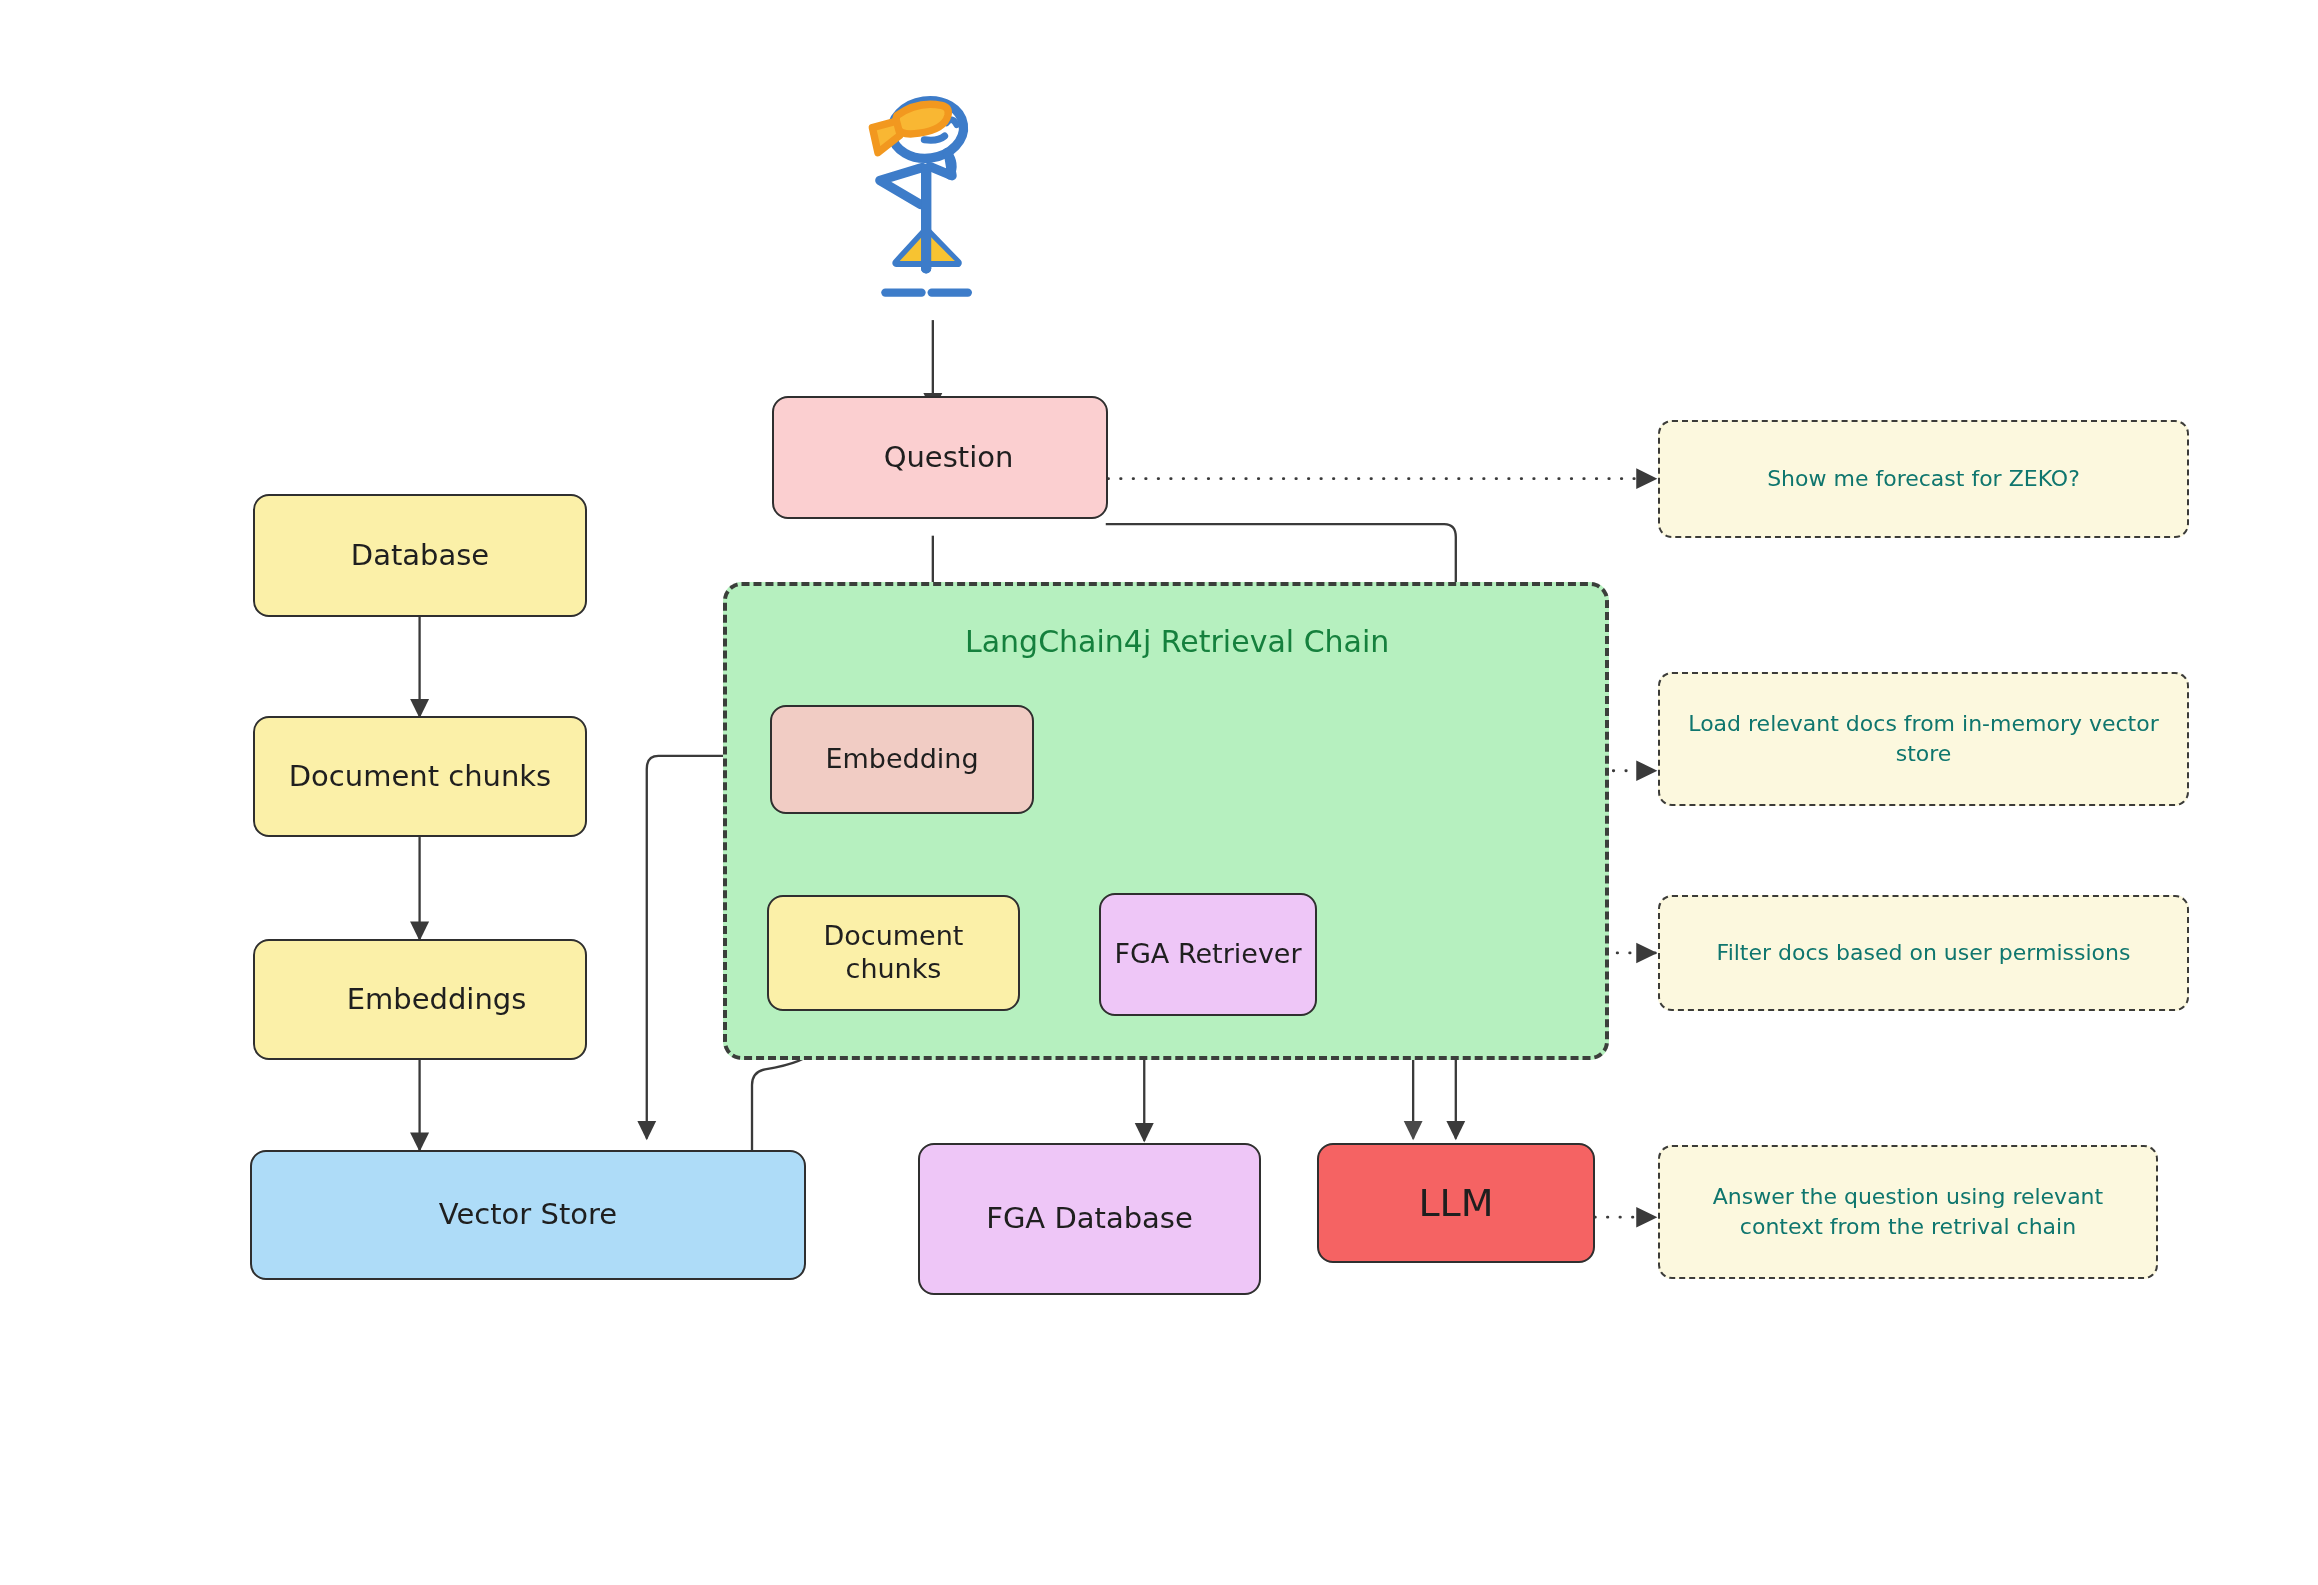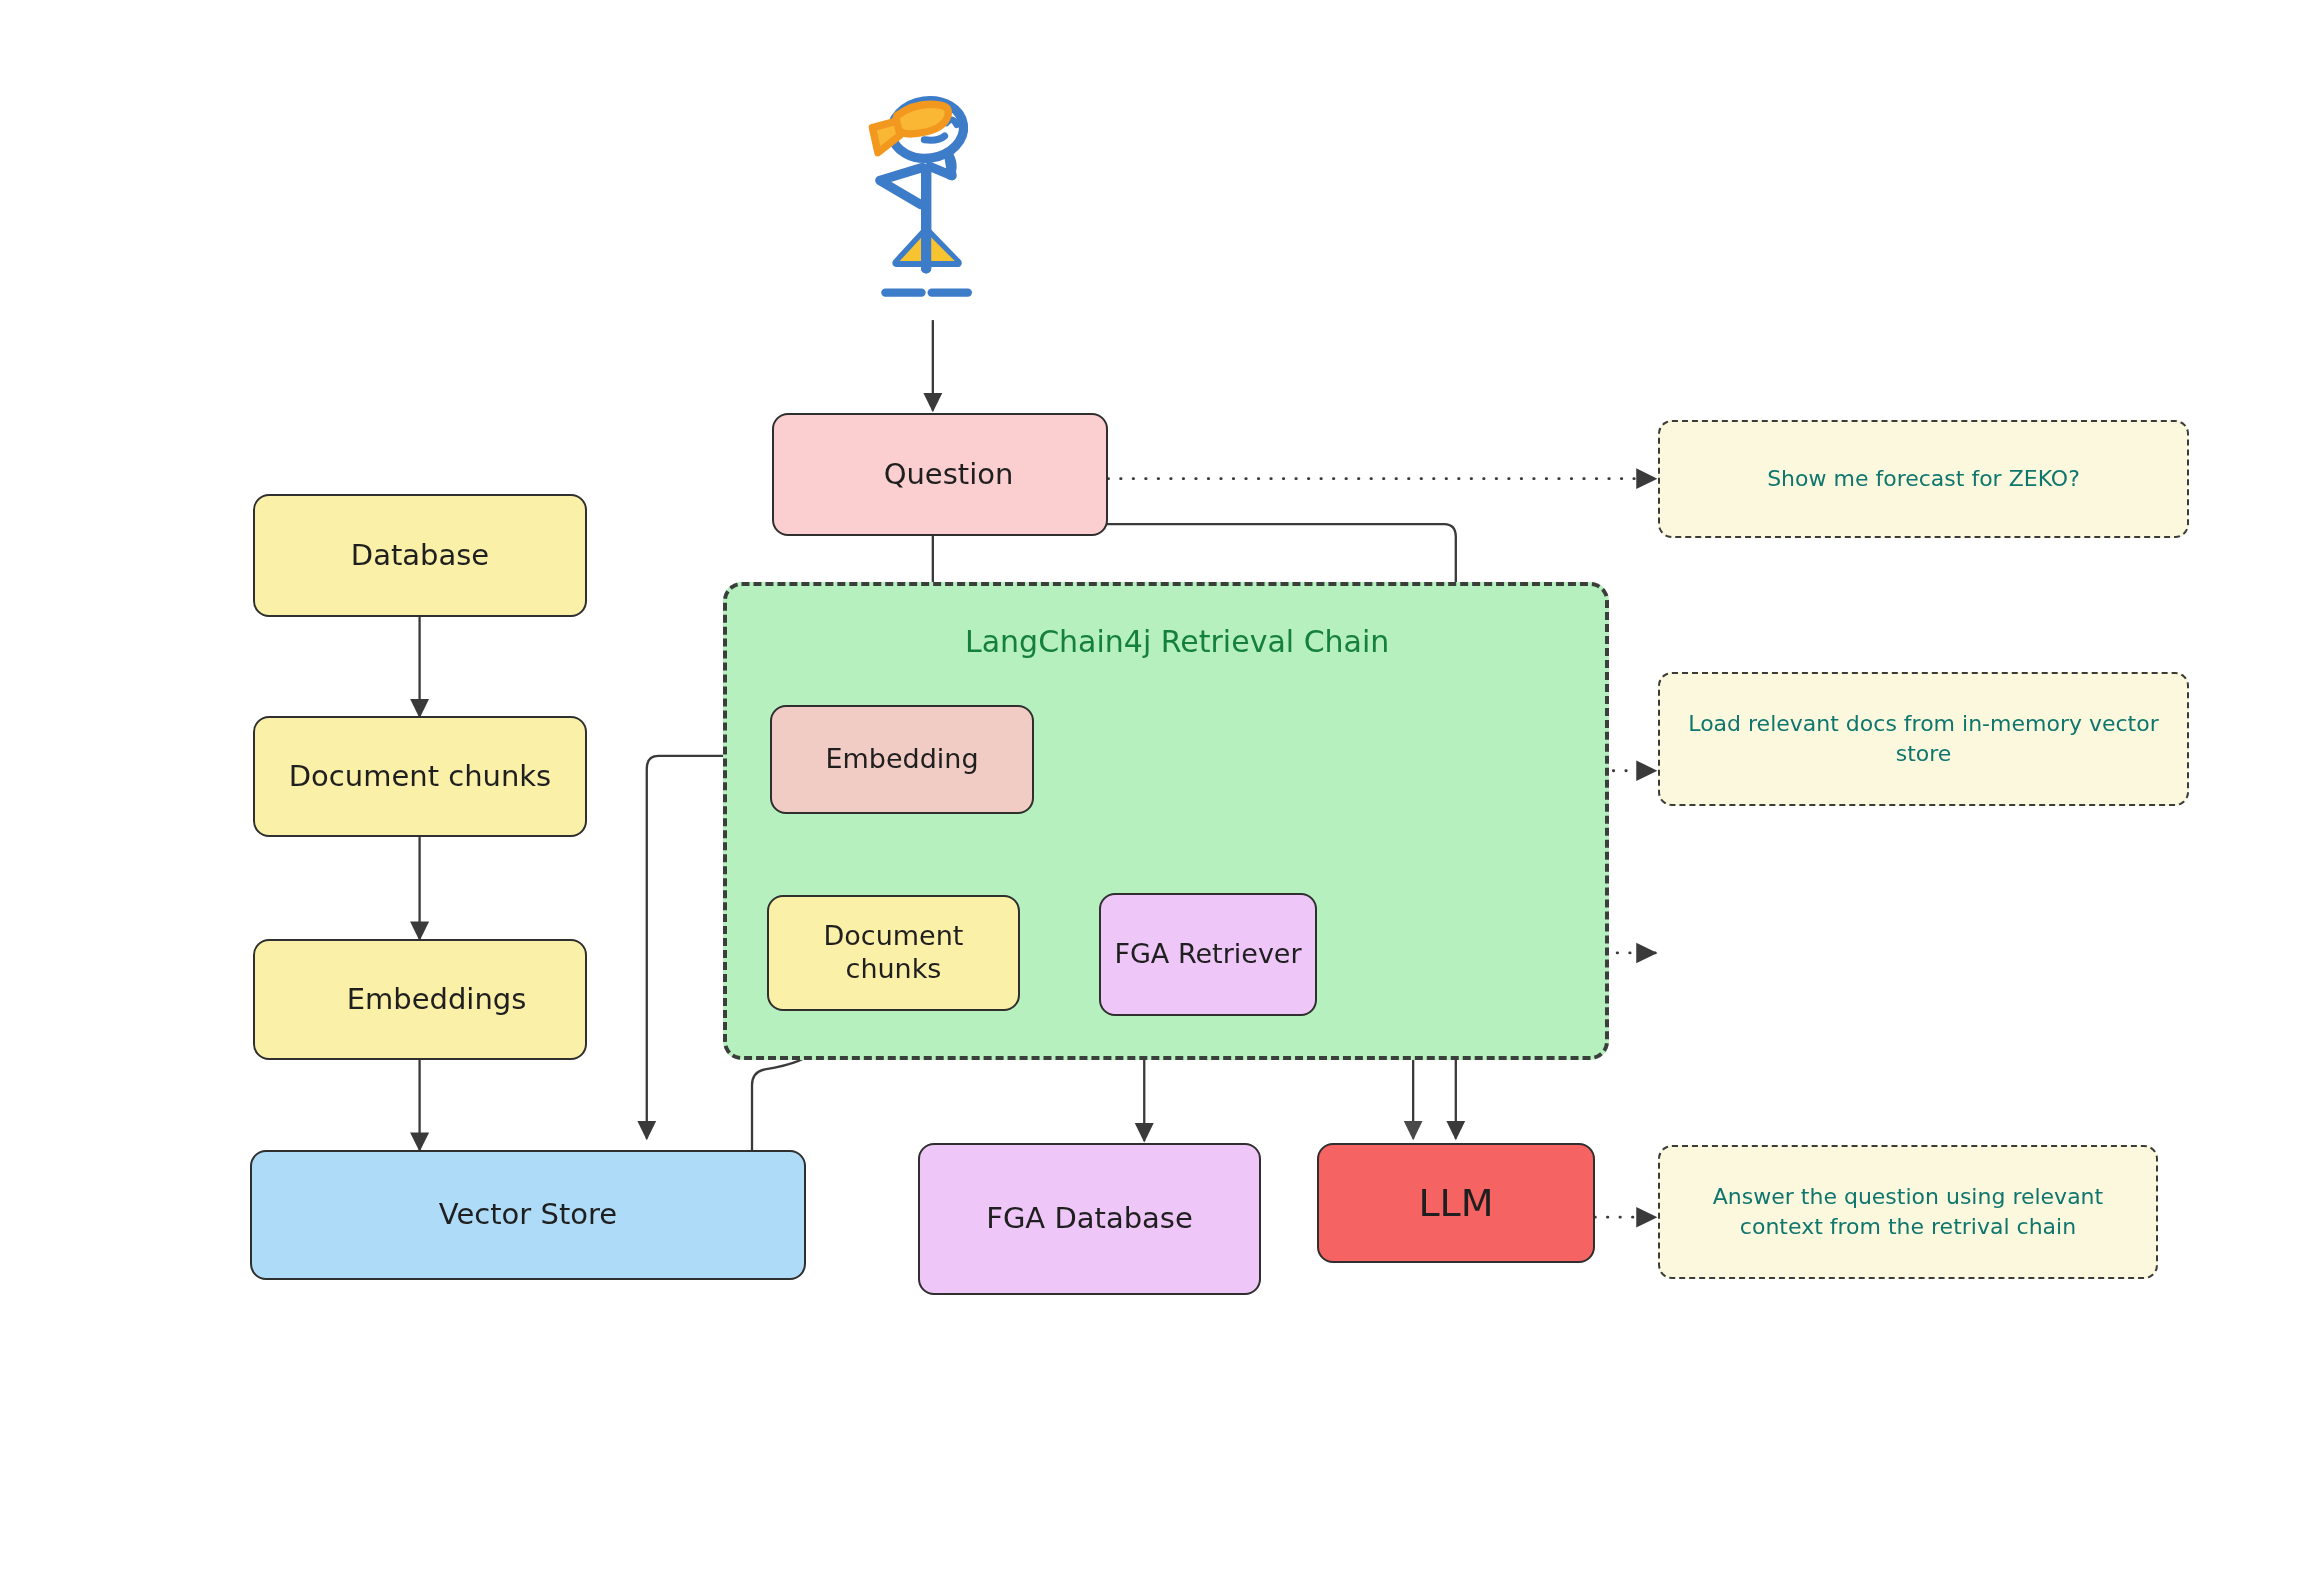--- a/index.html
+++ b/index.html
@@ -118,36 +118,37 @@
   </svg>
 
   <div class="node n-yellow" style="left:253px;top:494px;width:334px;height:123px;font-size:29px;">Database</div>
 
   <div class="node n-yellow" style="left:253px;top:716px;width:334px;height:121px;font-size:29px;">Document chunks</div>
 
   <div class="node n-yellow" style="left:253px;top:939px;width:334px;height:121px;font-size:29px;padding-left:44px;">Embeddings</div>
 
   <div class="node n-blue" style="left:250px;top:1150px;width:556px;height:130px;font-size:29px;">Vector Store</div>
 
-  <div class="node n-pink" style="left:772px;top:413px;width:336px;height:123px;font-size:29px;padding-left:28px;">Question</div>
+  <div class="node n-pink" style="left:772px;top:396px;width:336px;height:123px;font-size:29px;padding-left:28px;">Question</div>
 
   <div class="node n-pink2" style="left:770px;top:705px;width:264px;height:109px;font-size:27px;">Embedding</div>
 
   <div class="node n-yellow" style="left:767px;top:895px;width:253px;height:116px;font-size:27px;">
     <span style="white-space:pre-line;">Document
 chunks</span>
   </div>
 
   <div class="node n-purple" style="left:1099px;top:893px;width:218px;height:123px;font-size:27px;">FGA Retriever</div>
 
   <div class="node n-purple" style="left:918px;top:1143px;width:343px;height:152px;font-size:29px;">FGA Database</div>
 
   <div class="node n-red" style="left:1317px;top:1143px;width:278px;height:120px;font-size:38px;">LLM</div>
 
   <div class="note" style="left:1658px;top:420px;width:531px;height:118px;font-size:22px;">Show me forecast for ZEKO?</div>
 
   <div class="note" style="left:1658px;top:672px;width:531px;height:134px;font-size:22px;">Load relevant docs from in-memory vector store</div>
 
+  <div class="note" style="left:1658px;top:895px;width:531px;height:116px;font-size:22px;">Filter docs based on user permissions</div>
 
   <div class="note" style="left:1658px;top:1145px;width:500px;height:134px;font-size:22px;">Answer the question using relevant context from the retrival chain</div>
 
 </div>
 
 
 </body></html>

